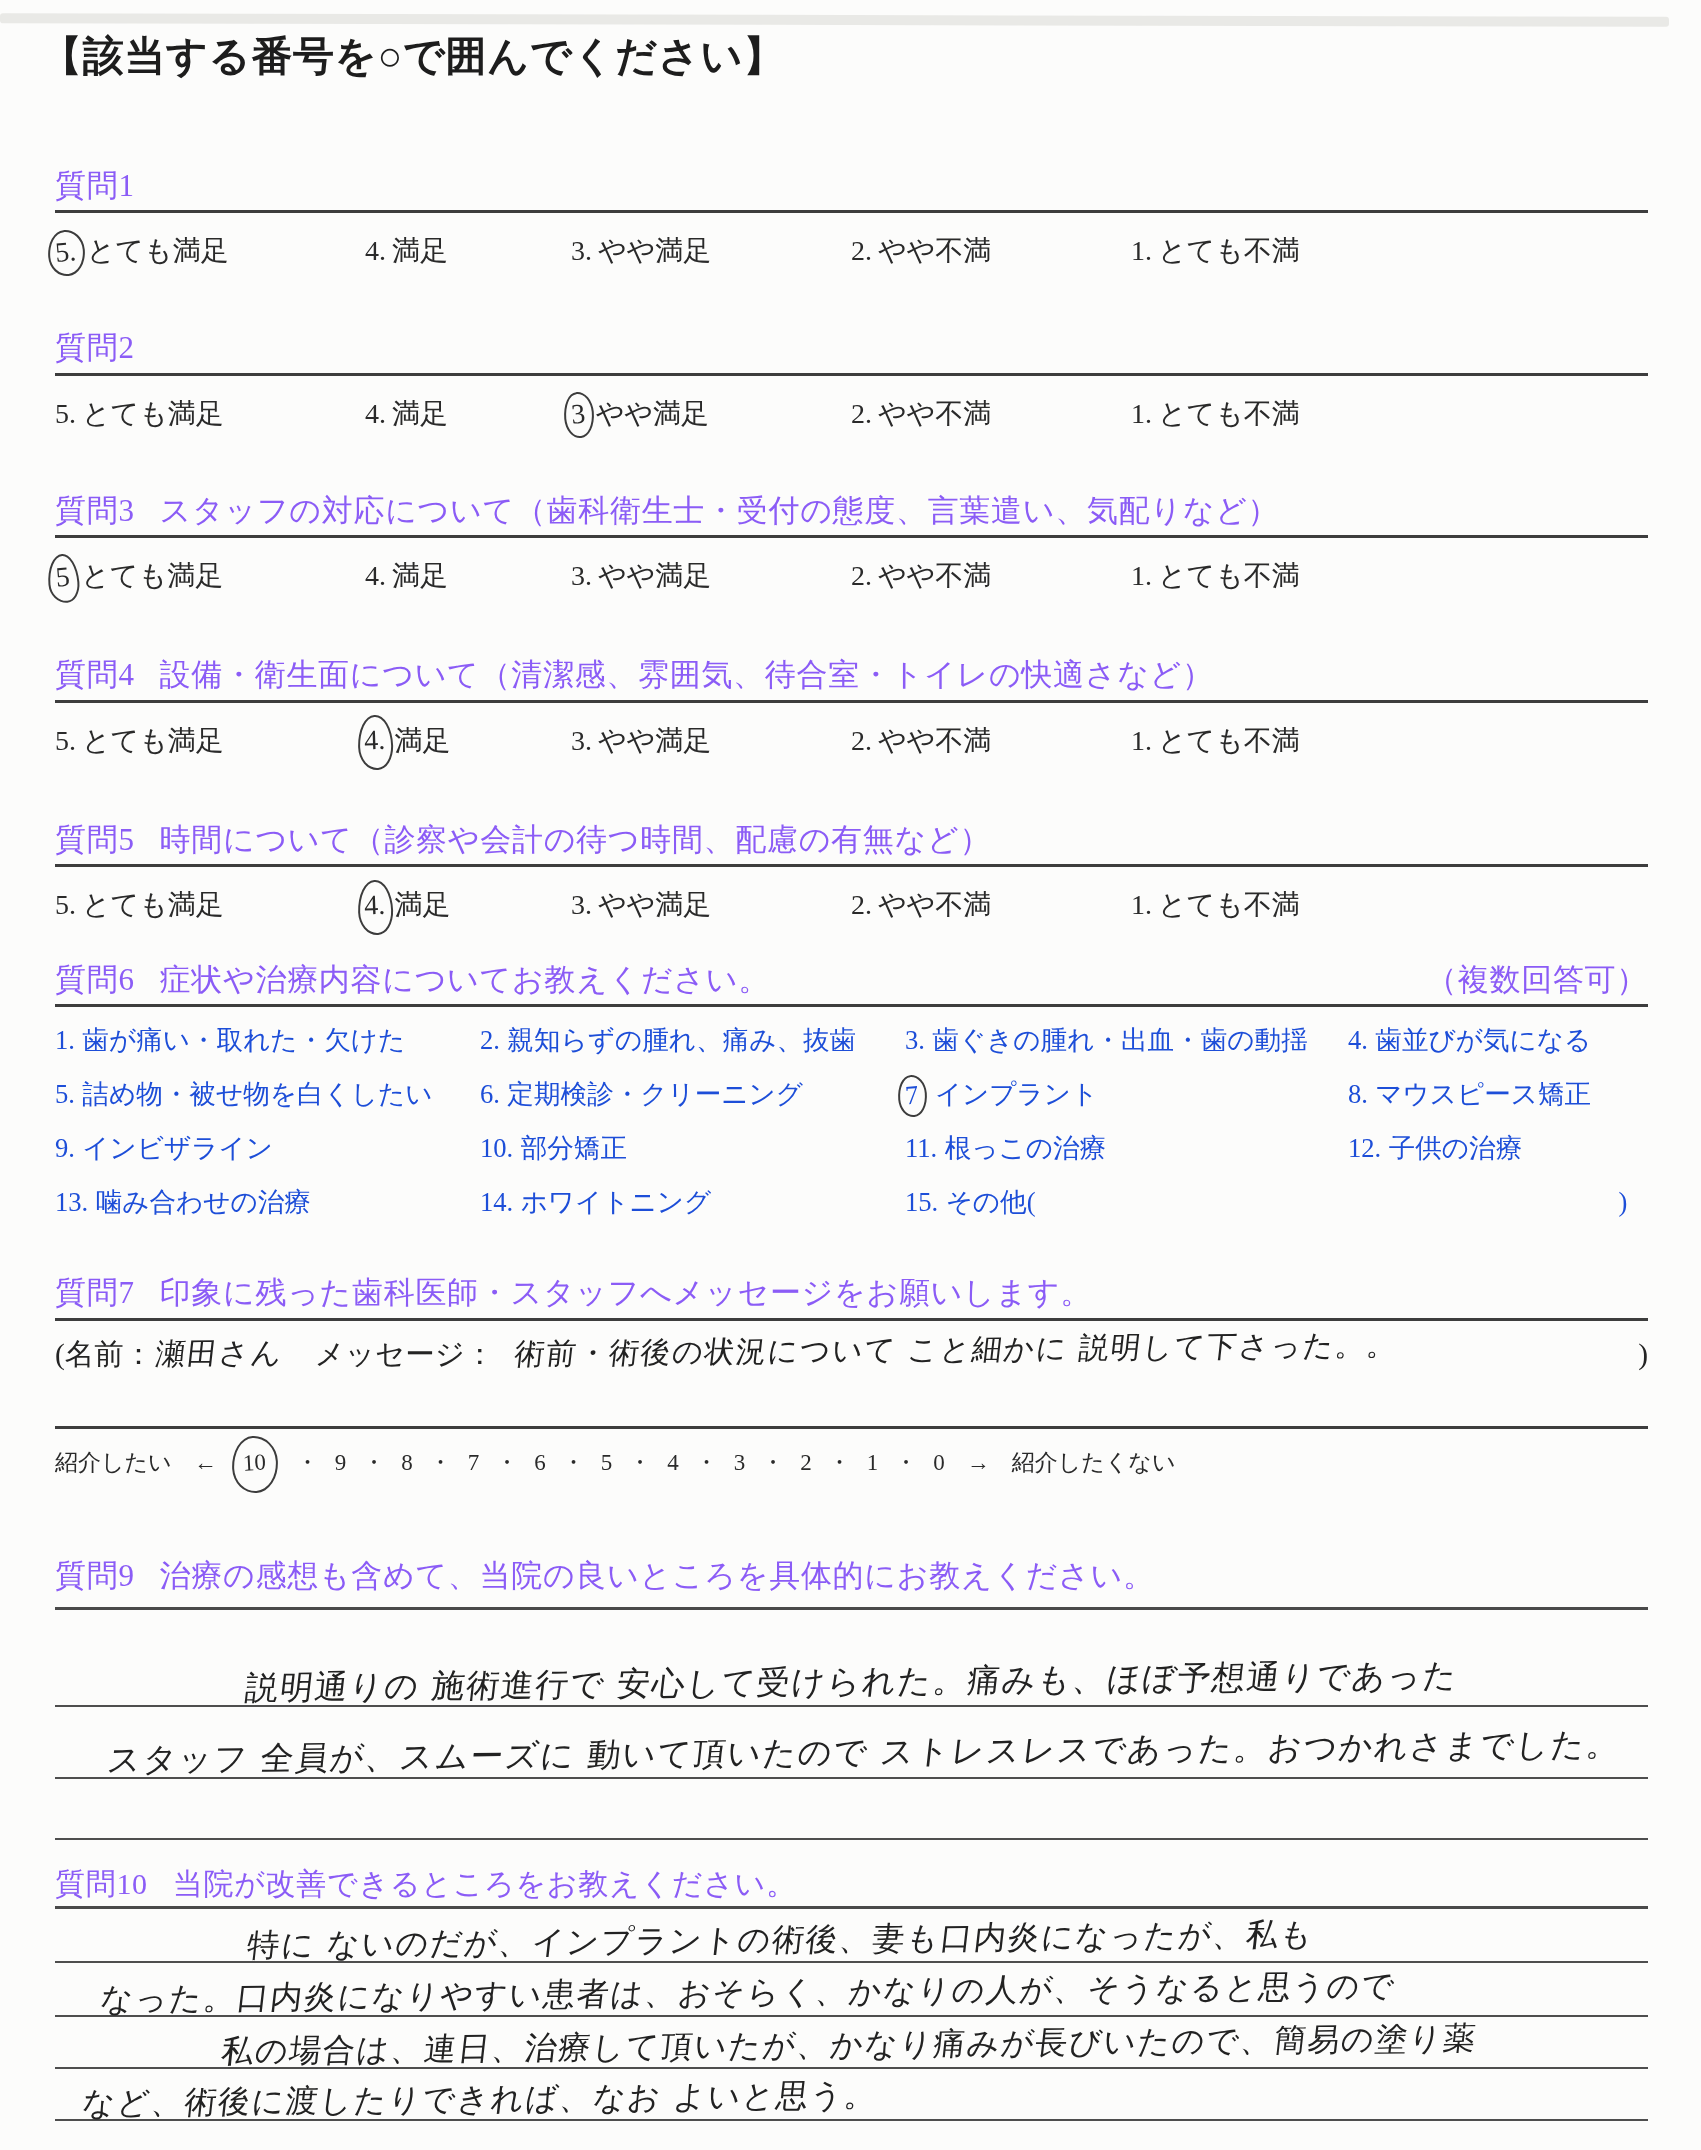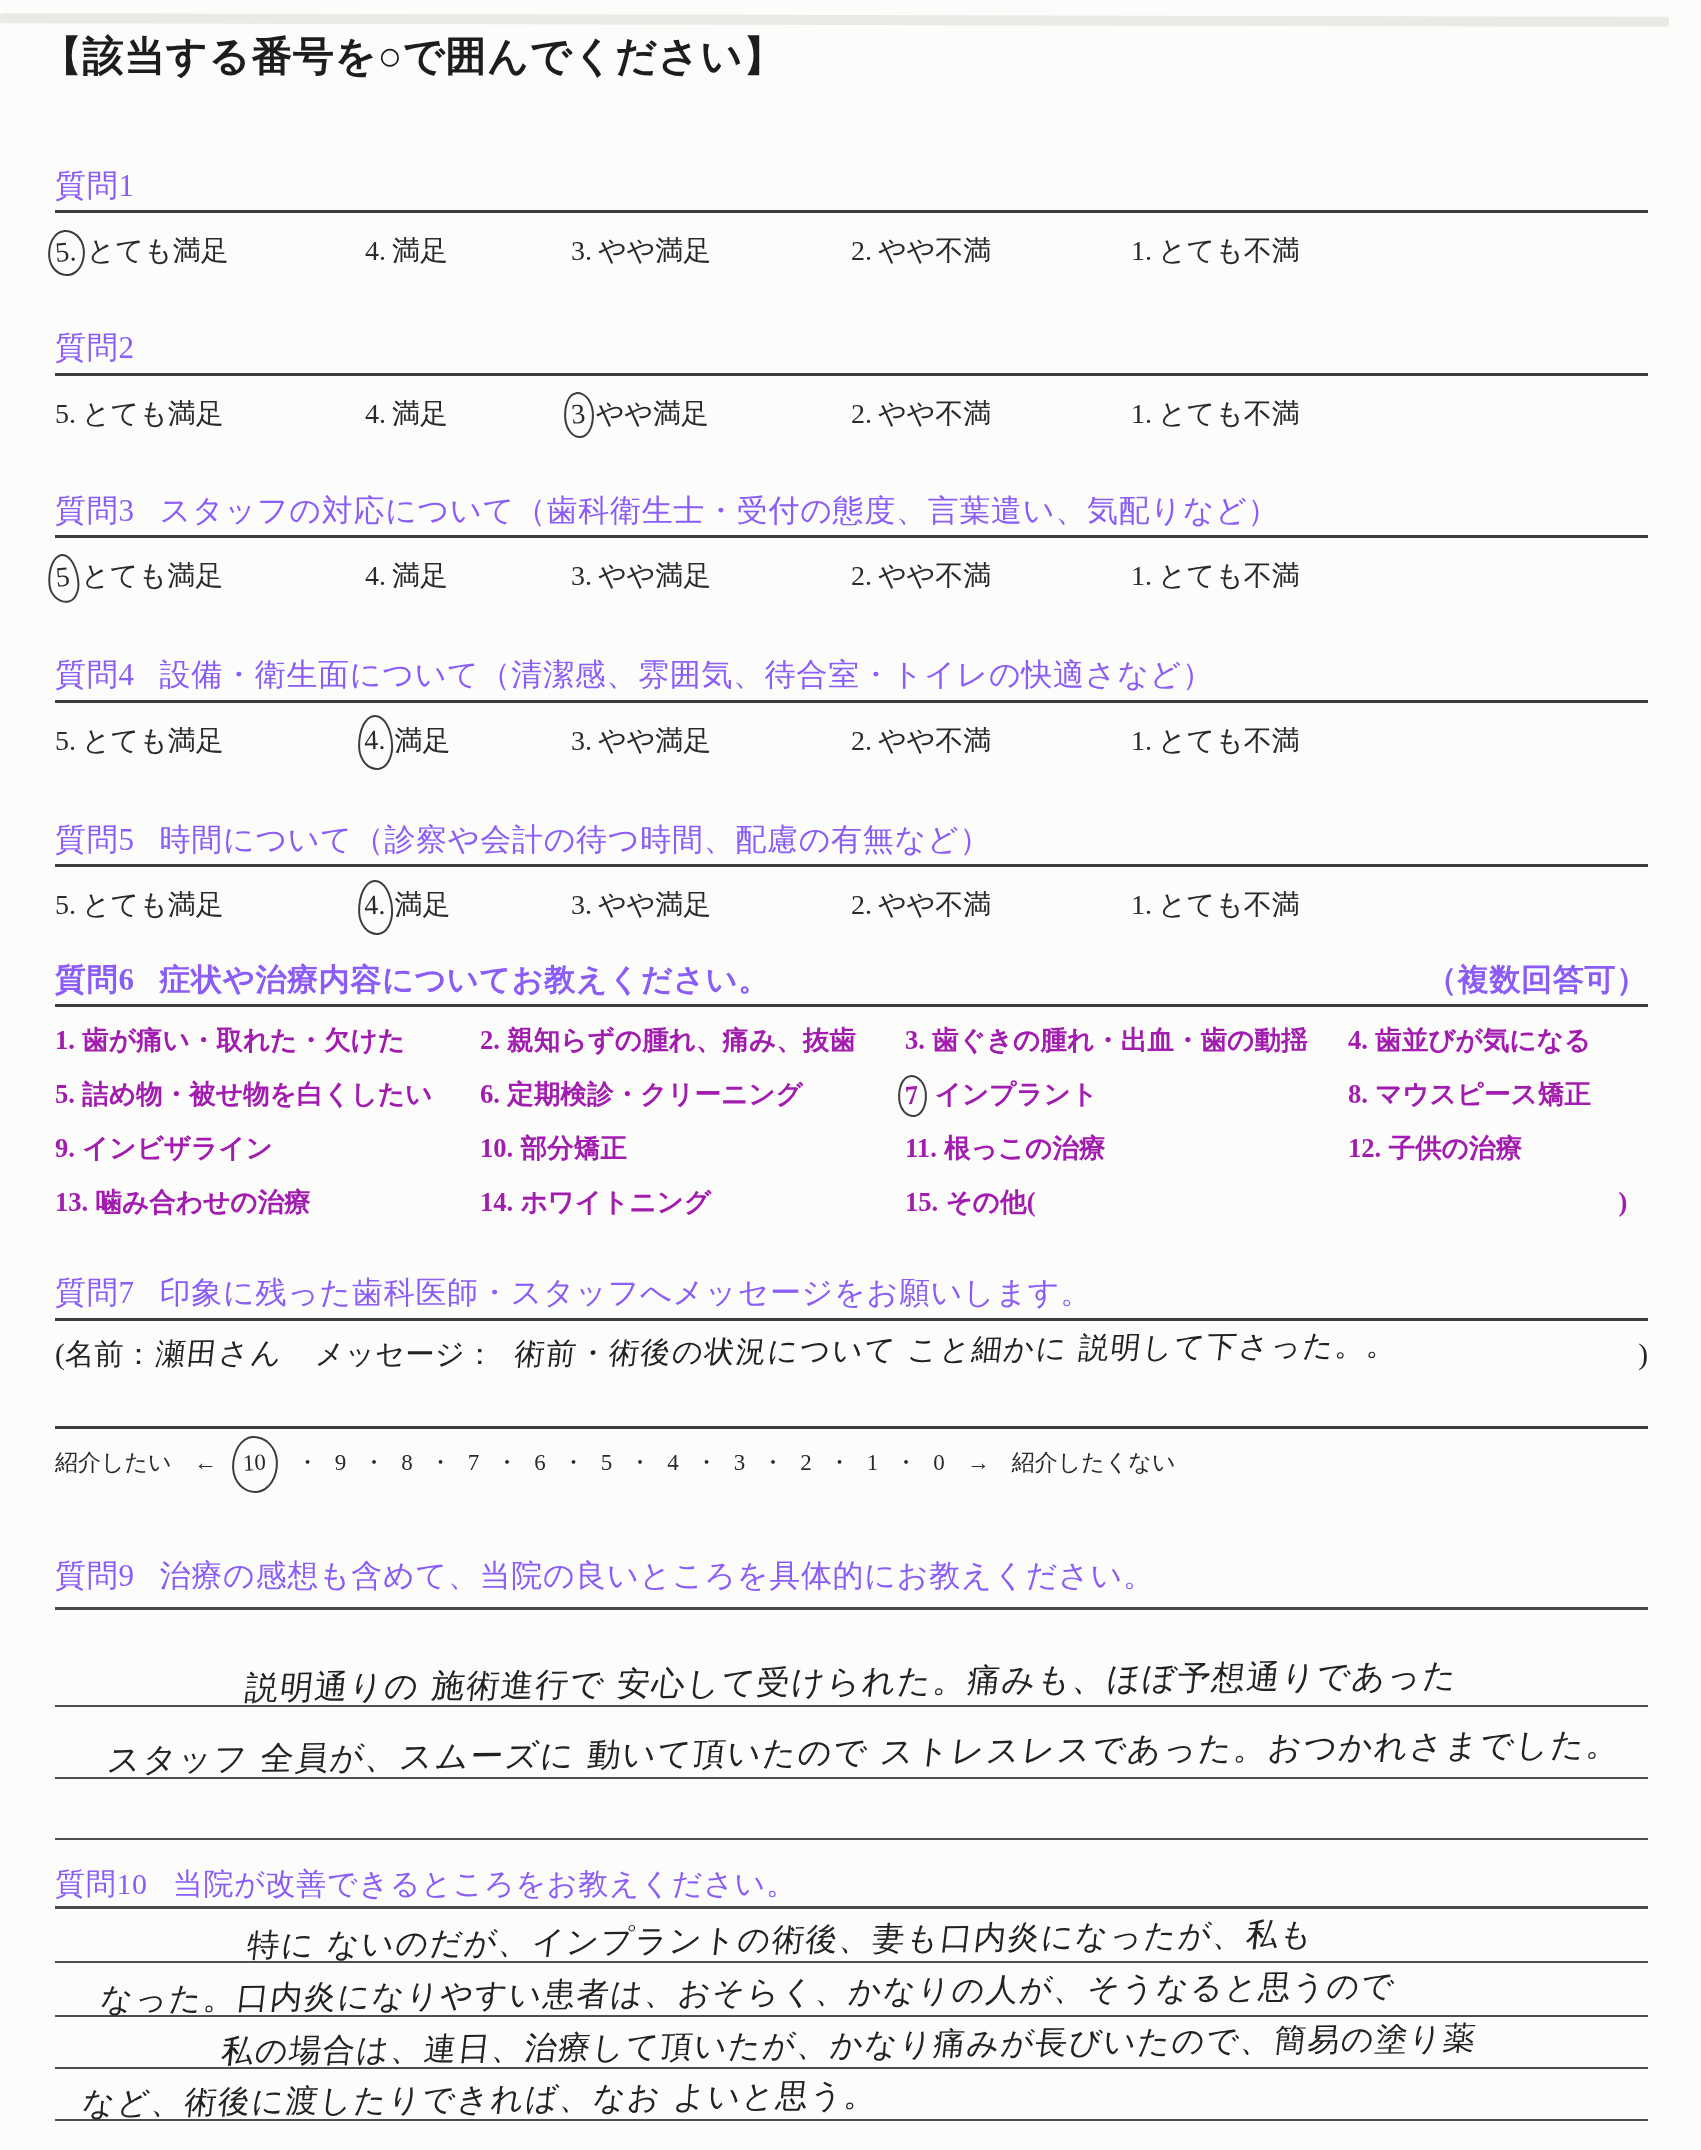--- a/index.html
+++ b/index.html
@@ -45,25 +45,25 @@
     border-radius:48% 52% 50% 50% / 56% 46% 54% 44%;
     padding:0.7px 6.6px 3.7px 5.2px;
     margin:-5.9px 1.5px -5.9px -6.6px;
     transform:rotate(-5deg);
   }
   #q3 .circled{border-radius:52% 48% 44% 56% / 60% 60% 40% 40%;padding:1.5px 7.4px 5.9px 5.9px;}
   #q4 .circled,#q5 .circled{border-radius:50% 50% 46% 54% / 58% 56% 44% 42%;padding:4.4px 5.2px 8.9px 4.4px;margin-top:-11.8px;margin-bottom:-8.9px;transform:rotate(-2deg);}
   #q8 .circled{padding:3px 10.3px 7.4px 8.9px;transform:rotate(-3deg);}
 
   
-  #q6{margin-top:33px;font-weight:bold;}
+  #q6{margin-top:33px;}
   .sym-grid{
     display:grid;grid-template-columns:425px 425px 443px 1fr;
     row-gap:20px;margin-top:16px;
-    font-size:26.6px;line-height:34px;color:#a21caf;white-space:nowrap;
+    font-size:26.6px;line-height:34px;color:#1d4ed8;white-space:nowrap;
   }
   .sym-item .i-num{margin-right:7.4px;}
   .other-close{text-align:right;padding-right:20.7px;}
 
   
   #q7{margin-top:53px;}
   .q7-line{display:flex;align-items:baseline;padding-top:10.3px;font-size:29.5px;line-height:46px;white-space:nowrap;}
   .q7-msg-label{margin-left:34px;margin-right:17.7px;}
   .q7-close{margin-left:auto;}
 

